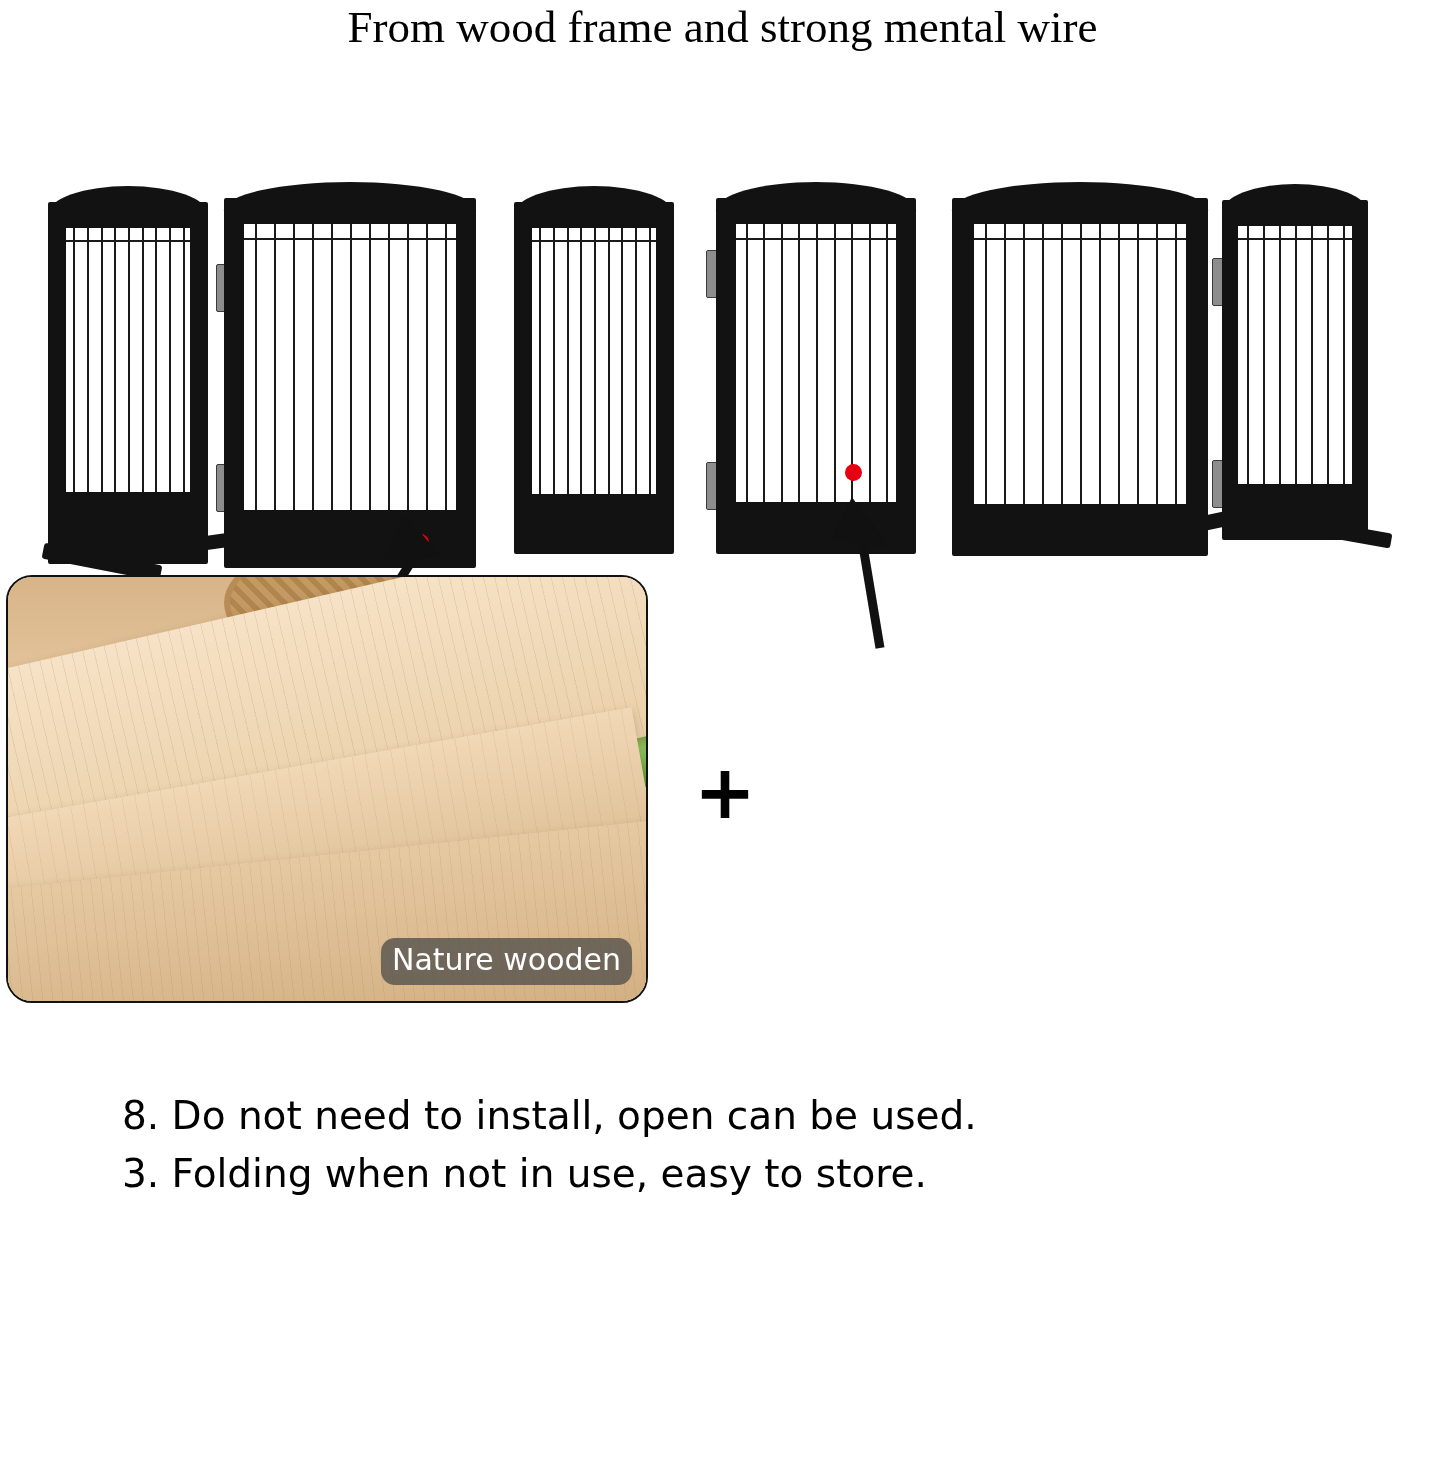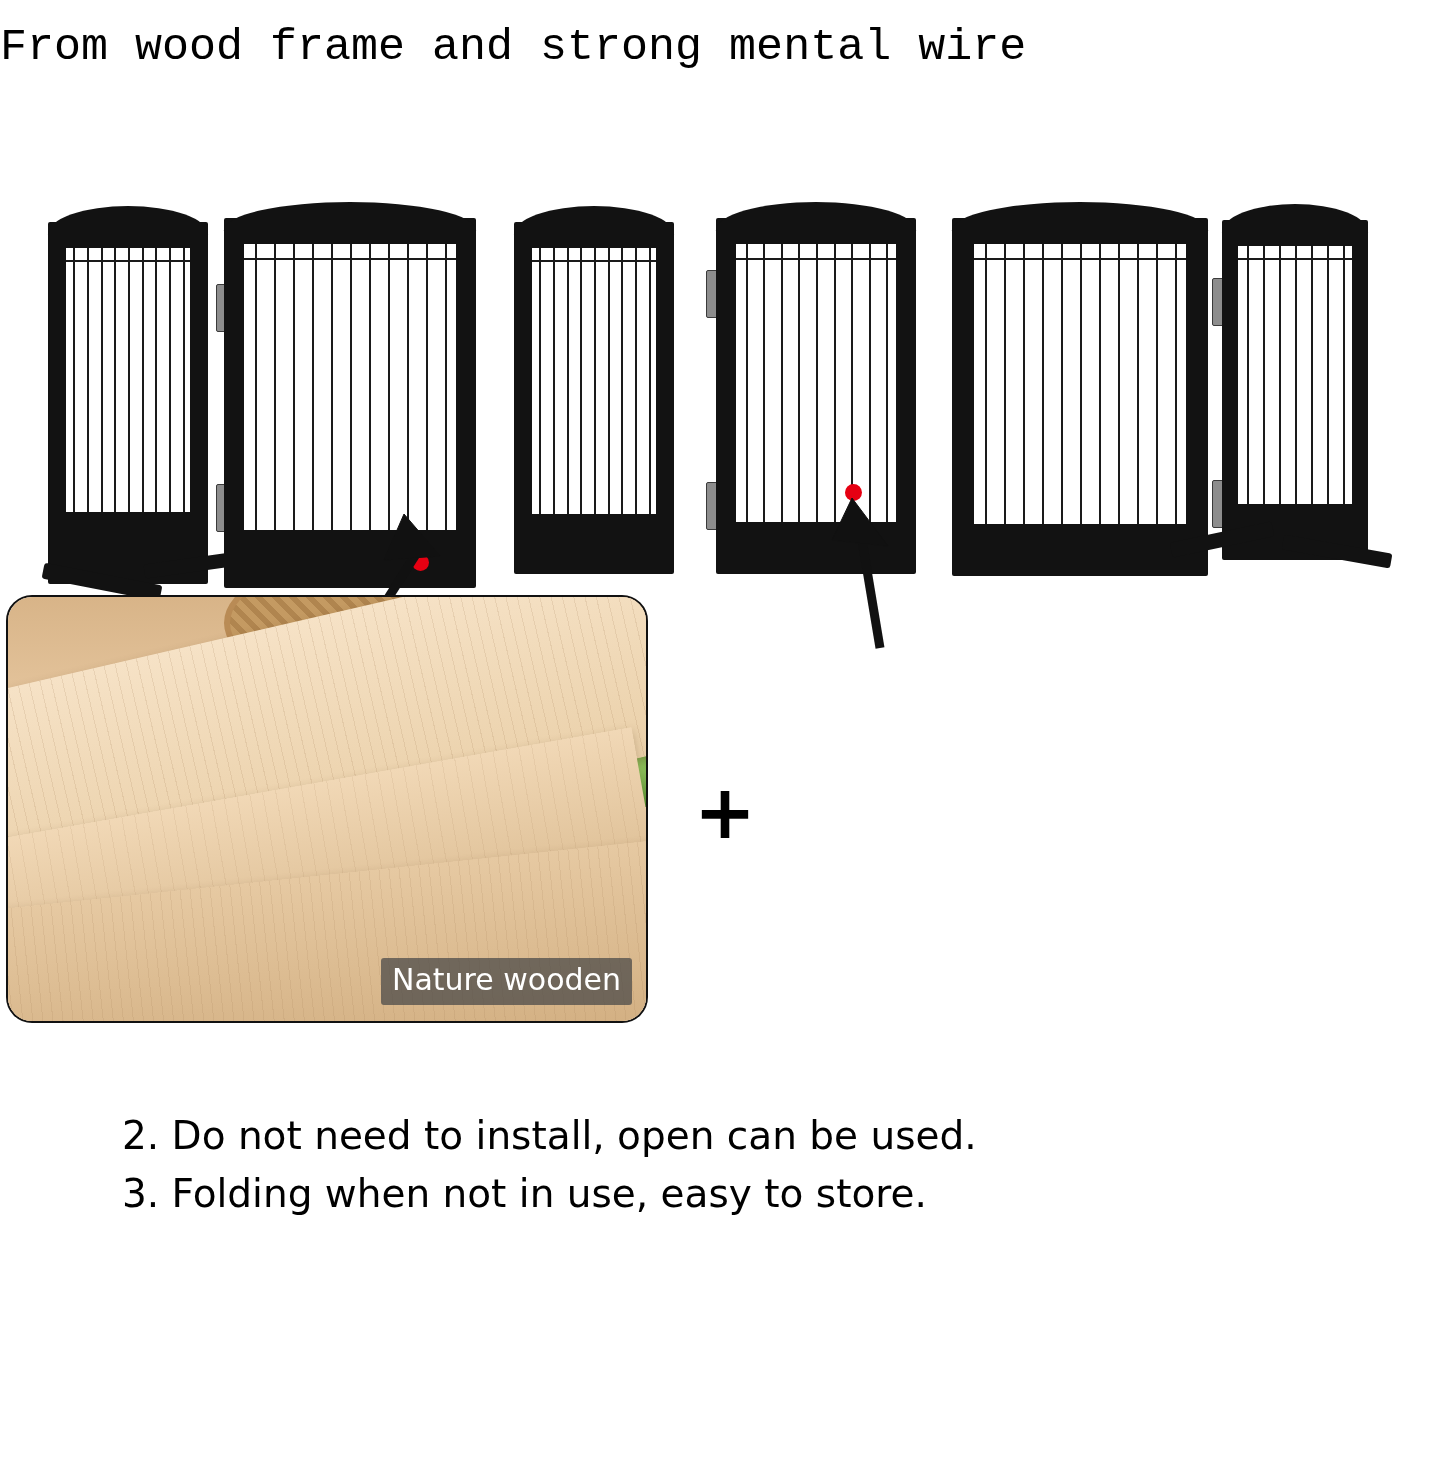--- a/index.html
+++ b/index.html
@@ -11,27 +11,27 @@
     width: 1445px;
     height: 1463px;
     font-family: "DejaVu Sans", sans-serif;
     color: #000000;
     position: relative;
     overflow: hidden;
   }
 
   
   .headline {
+    text-align: center;
     font-size: 45px;
     line-height: 1.05;
     font-weight: 400;
     padding-top: 4px;
     letter-spacing: 0px;
-    font-family: Liberation Mono, monospace;
-    margin-top: 20px;
+    font-family: Liberation Serif, serif;
   }
 
   
   .hero {
     position: relative;
     width: 1445px;
     height: 520px;
   }
   .gate {
     position: absolute;
@@ -236,21 +236,21 @@
   }
   .caption {
     position: absolute;
     right: 14px;
     bottom: 16px;
     background: rgba(70,70,70,0.72);
     color: #ffffff;
     font-size: 30px;
     line-height: 1;
     padding: 7px 11px 10px 11px;
-    border-radius: 3px;
+    border-radius: 14px;
     font-family: "DejaVu Sans", sans-serif;
     white-space: nowrap;
   }
   .plus {
     position: absolute;
     left: 694px;
     top: 180px;
     font-size: 74px;
     line-height: 1;
     font-weight: 700;
@@ -439,16 +439,16 @@
     </div>
     <div class="caption">Nature wooden</div>
   </div>
 
   <div class="plus">+</div>
 
 </div>
 
 <div class="features">
   <ol>
-    <li>2. Do not need to install, open can be used.</li>
+    <li>8. Do not need to install, open can be used.</li>
     <li>3. Folding when not in use, easy to store.</li>
   </ol>
 </div>
 
 </body></html>

